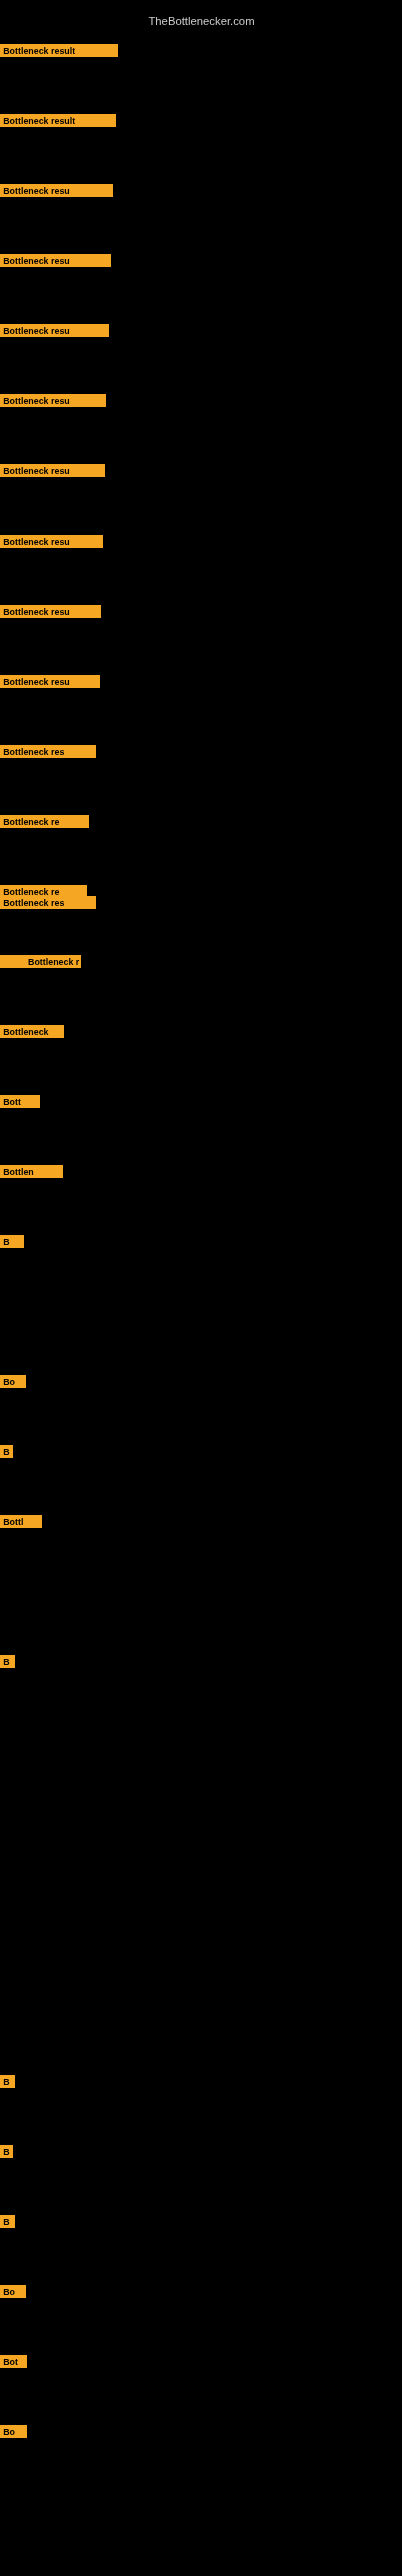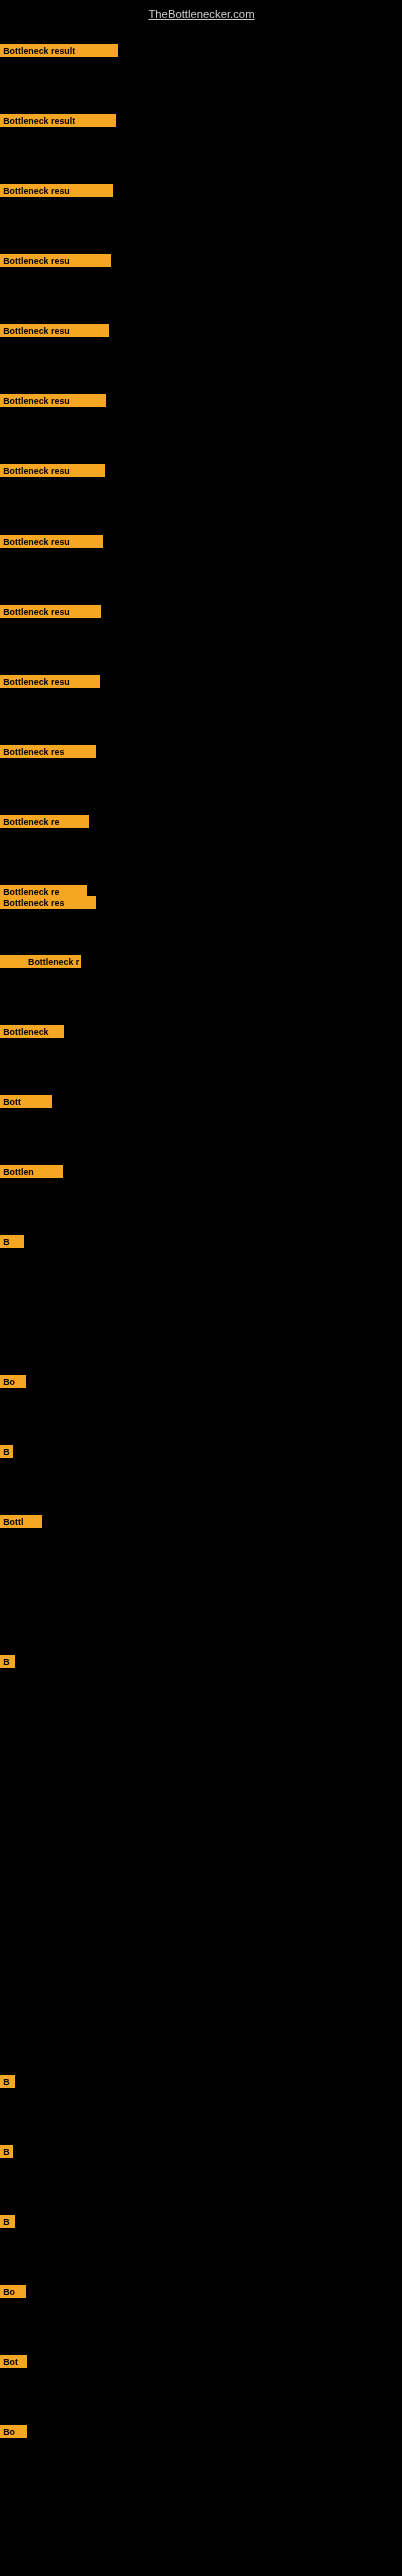--- a/index.html
+++ b/index.html
@@ -13,26 +13,25 @@
       width: 403px;
       min-height: 2576px;
       font-family: Arial, sans-serif;
       position: relative;
     }
 
     .site-title {
       text-align: center;
       color: #cccccc;
       font-size: 11.3px;
-      padding: 8px 0;
+      padding: 15px 0;
       position: absolute;
       top: 0;
       left: 0;
       right: 0;
-      text-decoration: underline;
     }
 
     .bottleneck-item {
       position: absolute;
       left: 0;
       display: flex;
       align-items: center;
     }
 
     .bottleneck-badge {
@@ -93,21 +92,21 @@
     <div class="bottleneck-item" style="top: 896px;">
       <div class="bottleneck-badge" style="width: 96px;">Bottleneck res</div>
     </div>
     <div class="bottleneck-item" style="top: 955px;">
       <div class="bottleneck-badge" style="width: 81px; padding-left: 28px;">Bottleneck r</div>
     </div>
     <div class="bottleneck-item" style="top: 1025px;">
       <div class="bottleneck-badge" style="width: 64px;">Bottleneck</div>
     </div>
     <div class="bottleneck-item" style="top: 1095px;">
-      <div class="bottleneck-badge" style="width: 52px;">Bott</div>
+      <div class="bottleneck-badge" style="width: 40px;">Bott</div>
     </div>
     <div class="bottleneck-item" style="top: 1165px;">
       <div class="bottleneck-badge" style="width: 63px;">Bottlen</div>
     </div>
     <div class="bottleneck-item" style="top: 1235px;">
       <div class="bottleneck-badge" style="width: 24px;">B</div>
     </div>
     <div class="bottleneck-item" style="top: 1375px;">
       <div class="bottleneck-badge" style="width: 26px;">Bo</div>
     </div>

